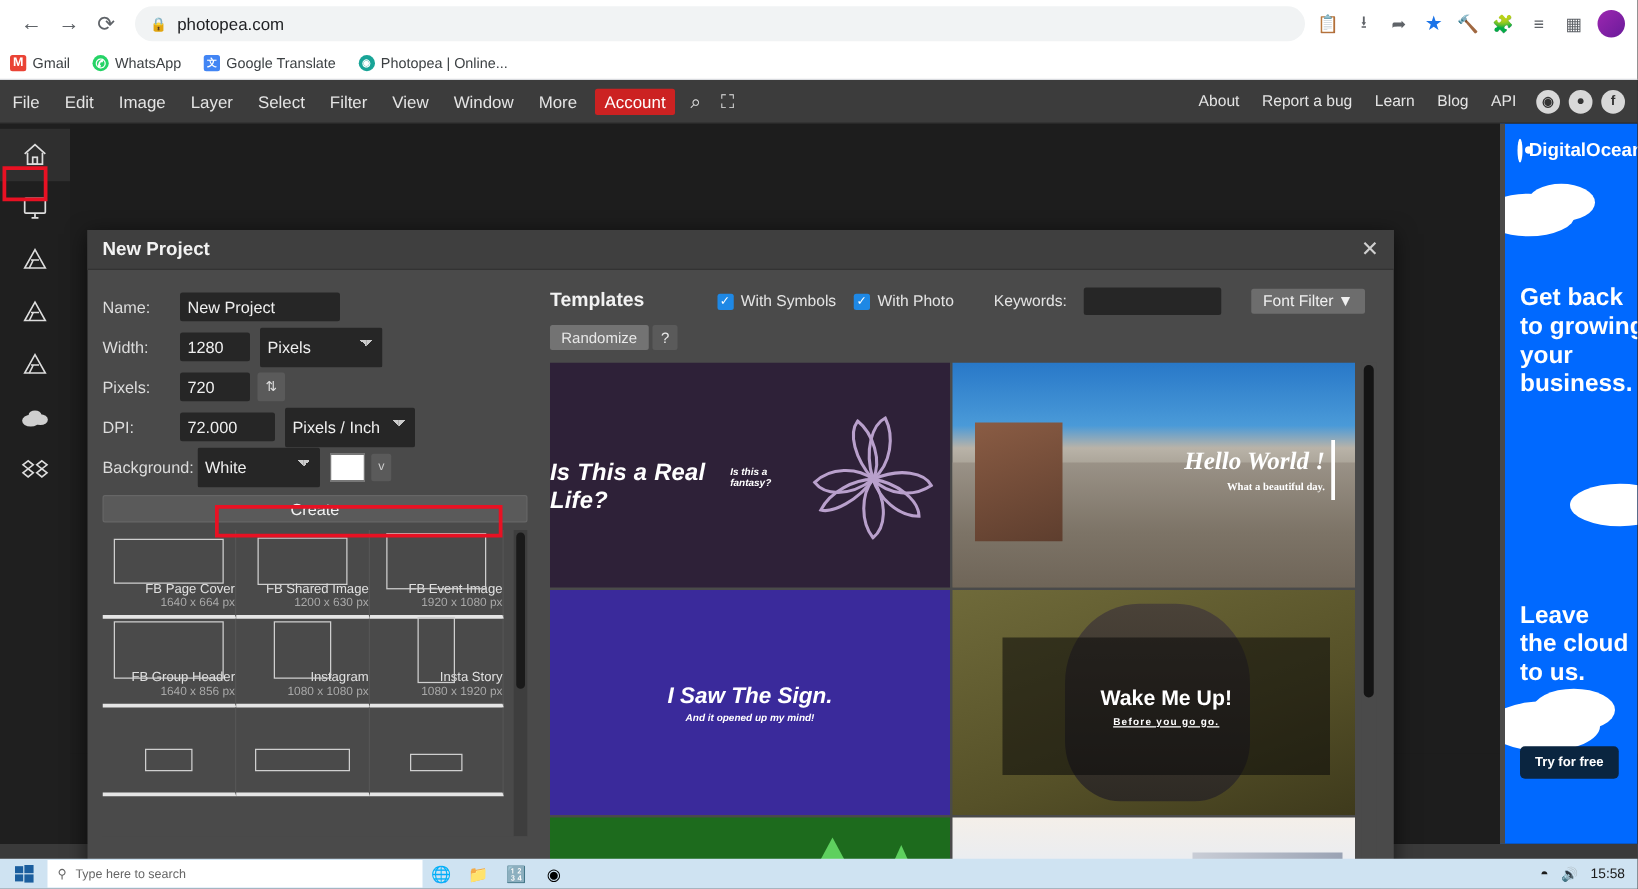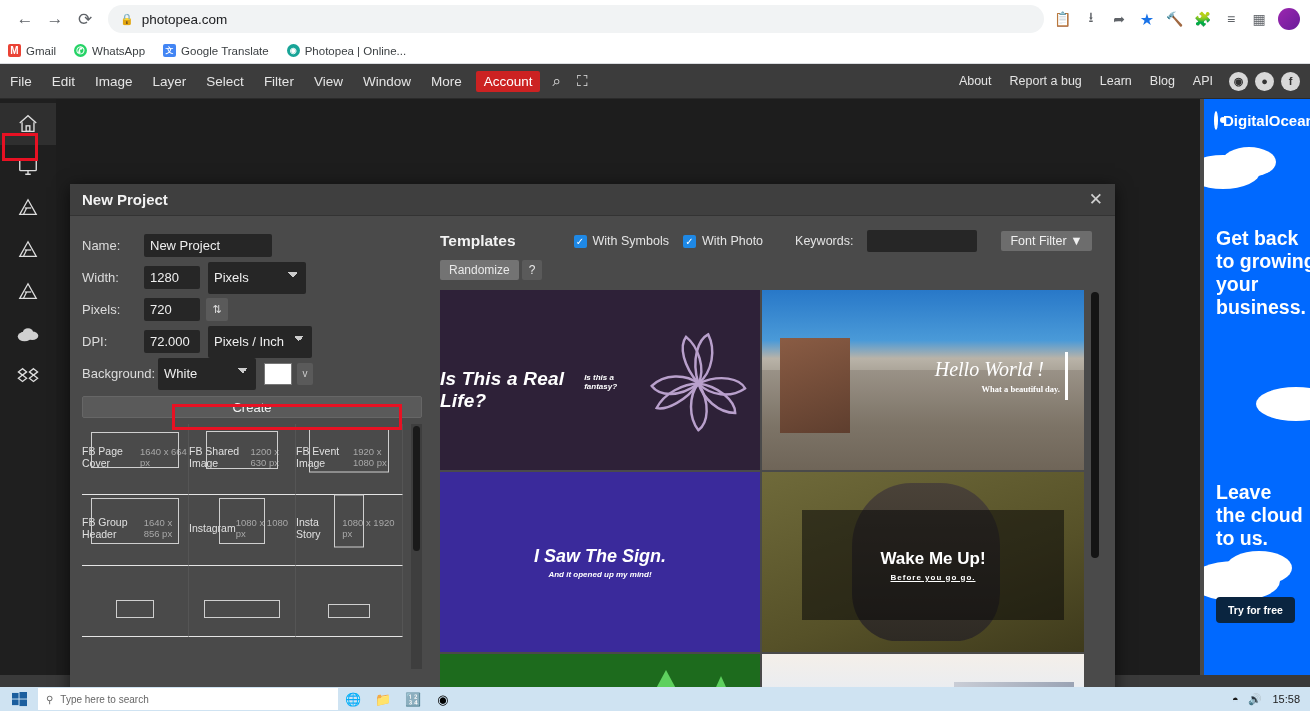--- a/index.html
+++ b/index.html
@@ -145,22 +145,22 @@
   .preset-tabs { display: flex; margin-top: 18px; gap: 2px; }
   .ptab { padding: 3px 7px; font-size: 12.5px; color: #d8d8d8; border-radius: 2px; }
   .ptab.active { background: #2b2b2b; color: #fff; }
 
   .preset-grid-wrap {
     margin-top: 6px; width: 340px; height: 245px; position: relative;
     overflow: hidden; background: #4a4a4a;
   }
   .preset-grid { display: grid; grid-template-columns: repeat(3, 107px); }
   .preset-cell {
-    height: 71px; border-right: 1px solid #555; border-bottom: 1px solid #e5e5e5;
-    display: flex; flex-direction: row; align-items: center;
+    height: 71px; border-right: 1px solid #555; border-bottom: 3px solid #e5e5e5;
+    display: flex; flex-direction: column; align-items: flex-end;
     justify-content: flex-end; padding-bottom: 4px; position: relative;
   }
   .preset-thumb { border: 1px solid #cfcfcf; position: absolute; top: 50%; left: 50%;
                   transform: translate(-50%,-50%); margin-top: -9px; }
   .preset-name { font-size: 10.5px; color: #e0e0e0; line-height: 12px; }
   .preset-size { font-size: 9.5px; color: #a8a8a8; line-height: 11px; }
   .vscroll { position: absolute; right: 0; top: 0; width: 11px; bottom: 0; background: #3e3e3e; }
   .vscroll .thumb { position: absolute; left: 2px; width: 7px; background: #1a1a1a; border-radius: 4px; }
 
   
@@ -189,22 +189,22 @@
   .tpl-a { background: #2e2138; display: flex; flex-direction: row; align-items: center; }
   .tpl-a .t1 { margin-top: 20px; font-size: 19px; font-style: italic; font-weight: bold;
                color: #fff; letter-spacing: .2px; }
   .tpl-a .t2 { font-size: 8px; font-style: italic; font-weight: bold; color: #fff; margin-top: 3px; }
 
   .tpl-b { background: linear-gradient(to bottom,#2878c8 0%,#4a9ad8 28%,#b9b3a8 38%,#8d8679 60%,#6a6152 100%); }
   .tpl-b .house { position: absolute; left: 18px; top: 48px; width: 70px; height: 95px;
                   background: linear-gradient(160deg,#8a5c44,#5e3e2e); }
   .tpl-b .roofs { position: absolute; left: 0; bottom: 0; width: 100%; height: 100px;
                   background: linear-gradient(to bottom,#9a9287,#7d7467 55%,#6f6558); }
-  .tpl-b .t1 { position: absolute; right: 40px; top: 68px; font-size: 20px; font-style: italic;
-               font-weight: normal; color: #fff; font-family: "Liberation Serif", serif; }
+  .tpl-b .t1 { position: absolute; right: 24px; top: 68px; font-size: 20px; font-style: italic;
+               font-weight: bold; color: #fff; font-family: "Liberation Serif", serif; }
   .tpl-b .t2 { position: absolute; right: 24px; top: 94px; font-size: 8.5px; font-weight: bold;
                color: #fff; font-family: "Liberation Serif", serif; }
   .tpl-b .bar { position: absolute; right: 16px; top: 62px; width: 3px; height: 48px; background: #fff; }
 
   .tpl-c { background: #3a2a9b; display: flex; flex-direction: column;
            align-items: center; justify-content: center; }
   .tpl-c .t1 { font-size: 18px; font-style: italic; font-weight: bold; color: #fff; }
   .tpl-c .t2 { font-size: 8px; font-style: italic; font-weight: bold; color: #fff; margin-top: 3px; }
 
   .tpl-d { background: linear-gradient(160deg,#6f6a3a,#565128 60%,#3e3a1c); }
@@ -437,21 +437,21 @@
         </div>
 
         <div class="form-row">
           <span class="form-label">Pixels:</span>
           <input class="pp-input" style="width: 56px;" value="720">
           <span class="swap-btn">⇅</span>
         </div>
 
         <div class="form-row">
           <span class="form-label">DPI:</span>
-          <input class="pp-input" style="width: 56px;" value="72.000">
+          <input class="pp-input" style="width: 76px;" value="72.000">
           <select class="pp-select" style="width:104px;margin-left:8px;">
             <option>Pixels / Inch</option>
           </select>
         </div>
 
         <div class="form-row">
           <span class="form-label" style="width:76px;">Background:</span>
           <select class="pp-select" style="width:98px;">
             <option>White</option>
           </select>

